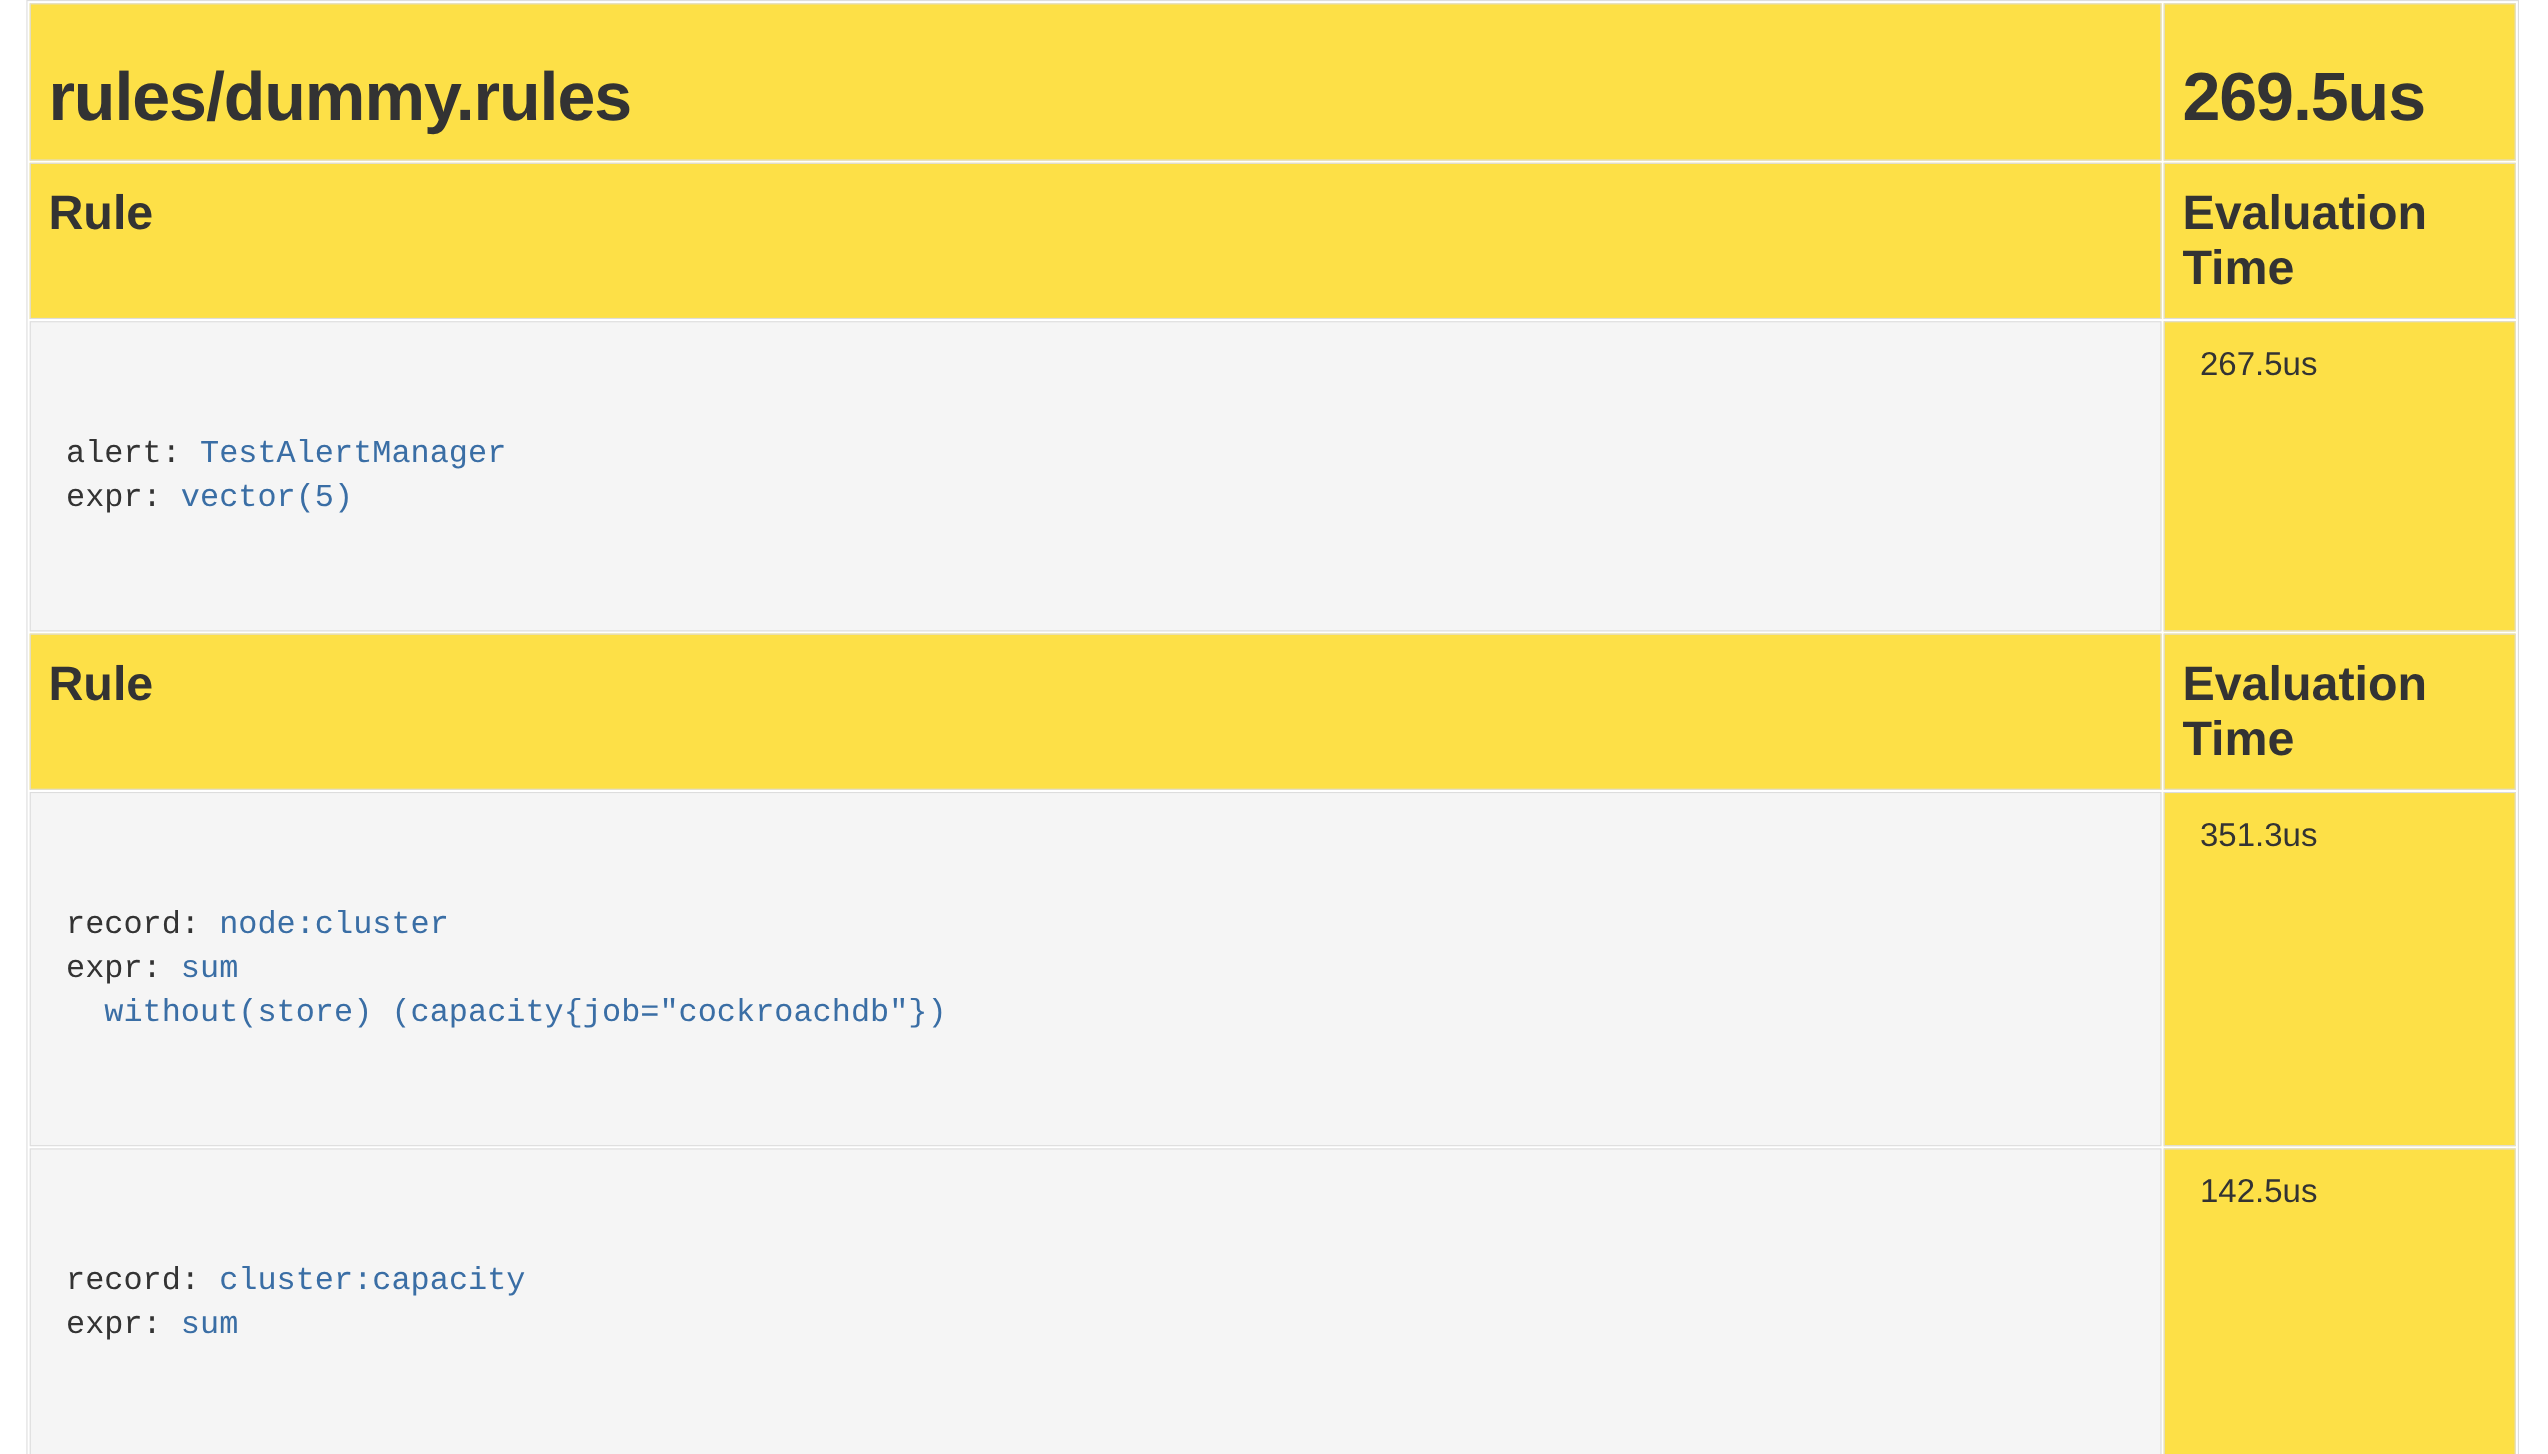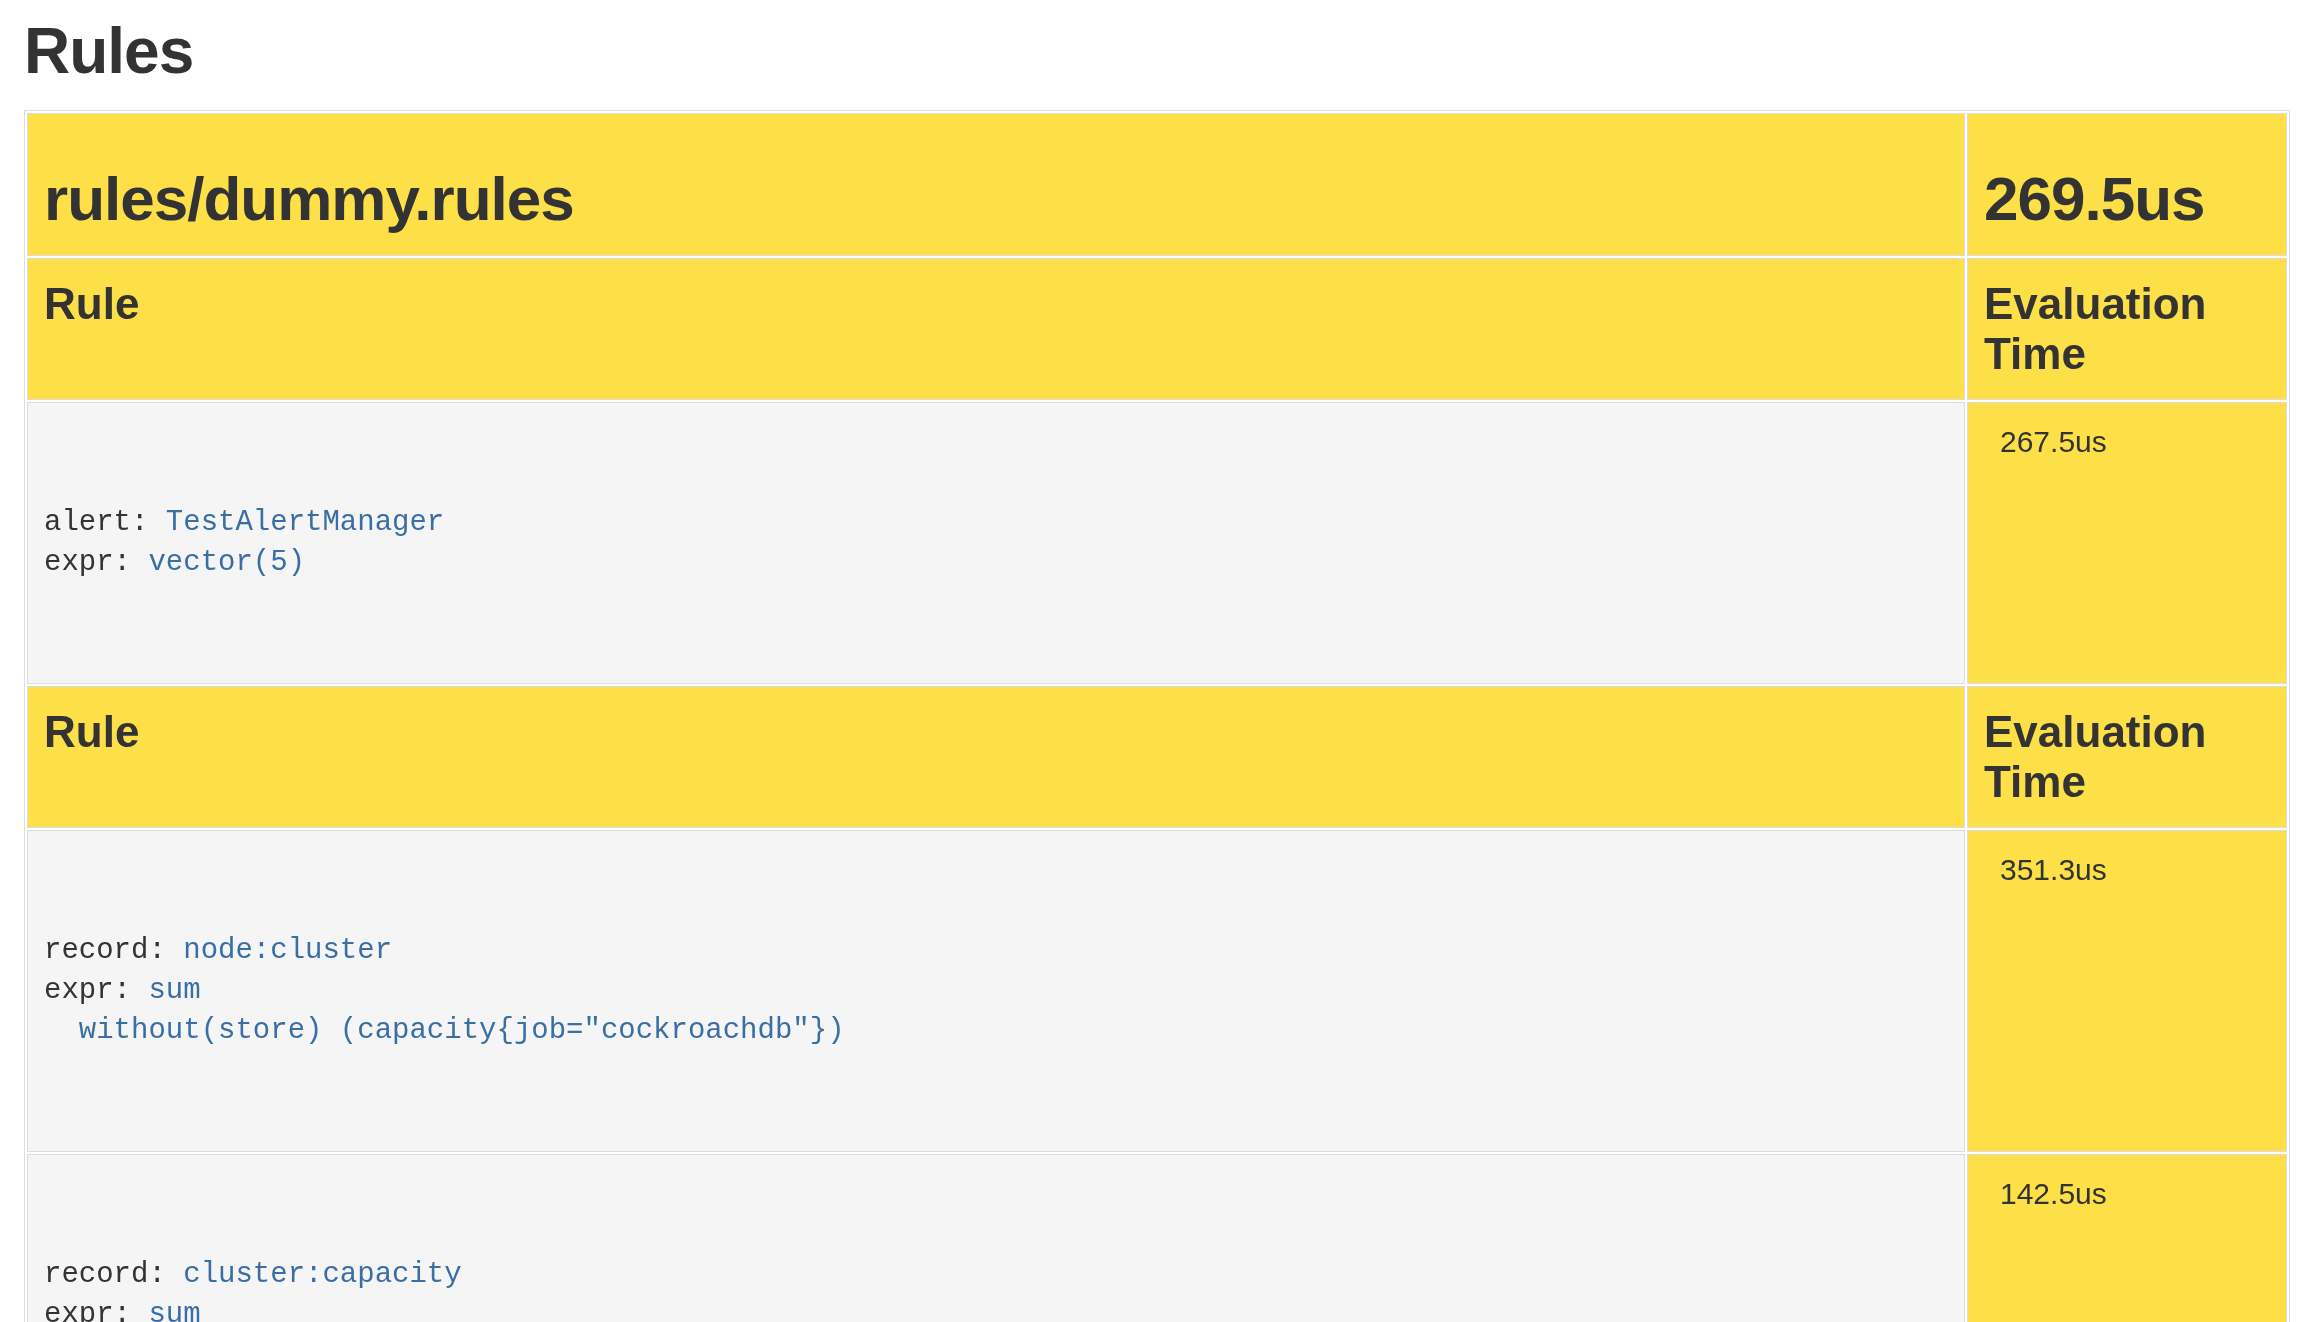--- a/index.html
+++ b/index.html
@@ -52,21 +52,21 @@
     white-space: nowrap;
   }
   th.col-header {
     font-size: 44px;
     font-weight: 700;
     padding: 20px 16px;
     color: #333333;
   }
   td.rule-cell {
     background: #f5f5f5;
-    padding: 20px 16px;
+    padding: 20px 32px;
     font-family: "Liberation Mono", monospace;
     font-size: 29px;
     line-height: 40px;
     color: #333333;
     white-space: pre;
   }
   td.time-cell {
     padding: 22px 32px;
     font-size: 30px;
     color: #333333;
@@ -76,21 +76,20 @@
   a.seg-link {
     color: #3a6ea5;
     text-decoration: none;
     cursor: pointer;
   }
 </style>
 </head>
 <body>
 
 <div class="container">
-  <h1 class="page-title">Rules</h1>
   <table class="rules-table">
     <colgroup>
       <col class="col-rule">
       <col class="col-time">
     </colgroup>
     <tbody id="rules-tbody">
   <tr>
     <td class="group-cell">
       <h2 class="group-heading">rules/dummy.rules</h2>
     </td>

